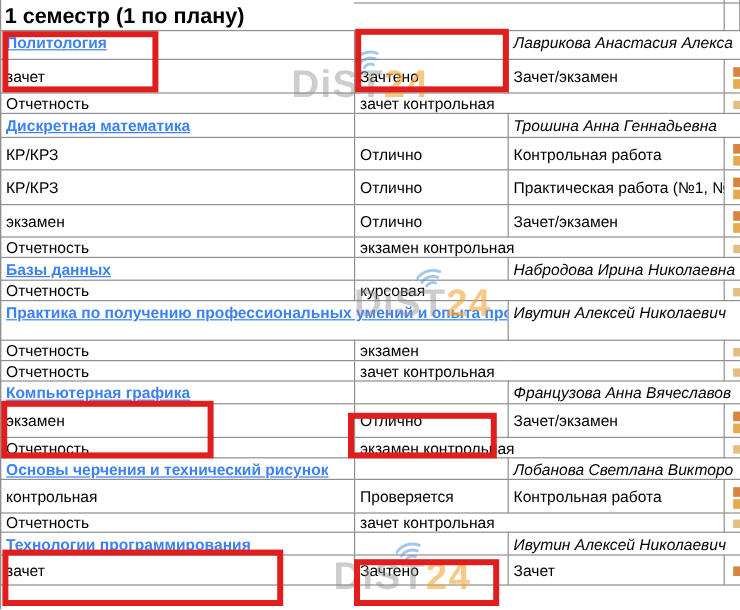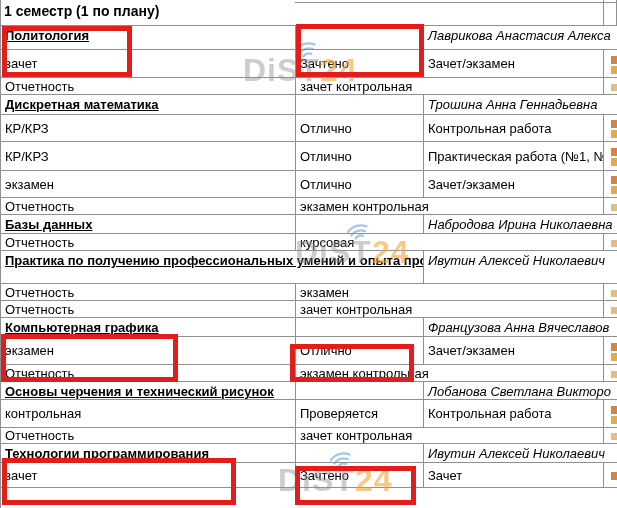--- a/index.html
+++ b/index.html
@@ -2,21 +2,21 @@
 <html><head>
 <meta charset="utf-8">
 <style>
   html,body{margin:0;padding:0;}
   body{
     width:617px;height:508px;position:relative;overflow:hidden;
     background:#ffffff;font-family:"Liberation Sans",sans-serif;
     -webkit-font-smoothing:antialiased;
   }
   .page-title{
-    position:absolute;left:4px;top:3px;font-size:14px;font-weight:bold;color:#000;
+    position:absolute;left:4px;top:3px;font-size:18px;font-weight:bold;color:#000;
     white-space:nowrap;
   }
   
   .art{position:absolute;background:#8f8f8f;}
   .art-hline{left:295px;top:2px;width:322px;height:1px;}
   .art-v0{left:0;top:0;width:1px;height:508px;}
   .art-v603{left:603px;top:0;width:1px;height:26px;}
   .art-v616{left:616px;top:0;width:1px;height:26px;}
 
   table.grid{
@@ -30,21 +30,21 @@
   }
   tr.subject-row td{vertical-align:top;padding-top:2px;}
   td.c-ctl{padding-left:6px;}
   td.c-grade{padding-left:7px;}
   td.c-form{padding-left:3px;white-space:normal;}
   td.c-val{padding-left:3px;}
   td.c-rep{padding-left:1px;}
   td.c-subj{padding-left:2px;}
   td.c-edge{padding:0;}
   td.c-wrap{white-space:normal;padding-left:2px;line-height:16px;vertical-align:top;padding-top:1px;}
-  .lnk{color:#000000;font-weight:bold;text-decoration:underline;cursor:pointer;}
+  .lnk{color:#3b82f6;font-weight:bold;text-decoration:underline;cursor:pointer;}
   .teacher{font-style:italic;}
   .green{color:#007c00;}
   .blue-status{color:#4343f2;}
   .frag{display:block;width:7px;height:8px;margin:2px 0 0 3px;background:#cf6f1e;opacity:.85;}
   .frag.f2{background:#e09a2f;}
   .frag.light{background:#ddb46a;height:7px;}
 
   
   .ann{position:absolute;border:5px solid #e11d1d;z-index:20;pointer-events:none;box-sizing:border-box;}
   .ann1{left:2px;top:26px;width:130px;height:51px;}

